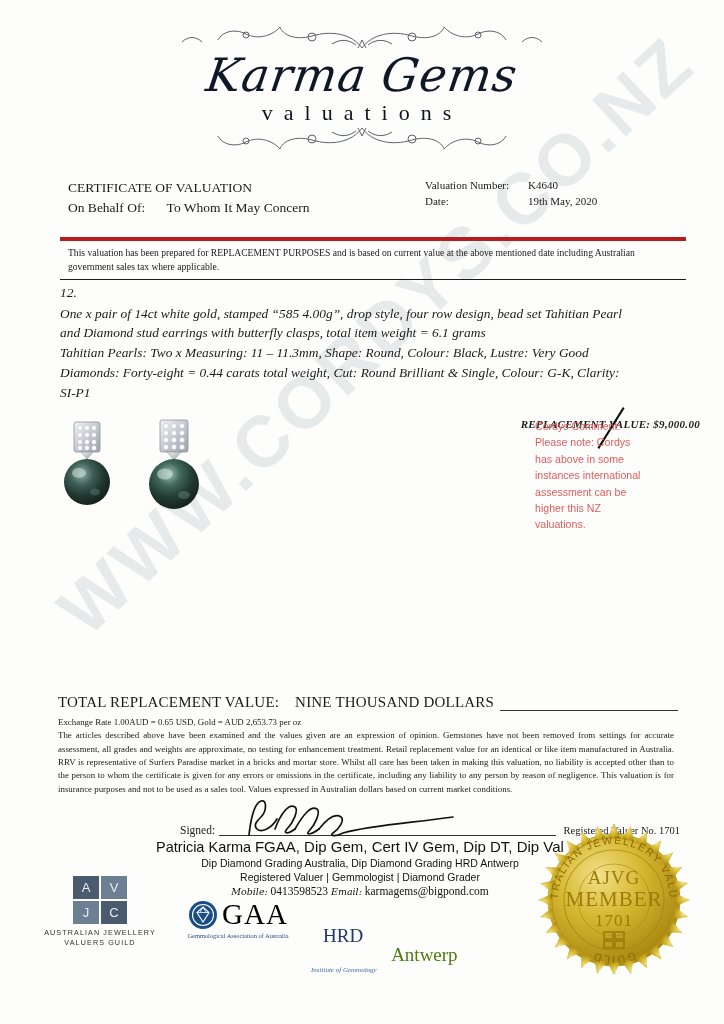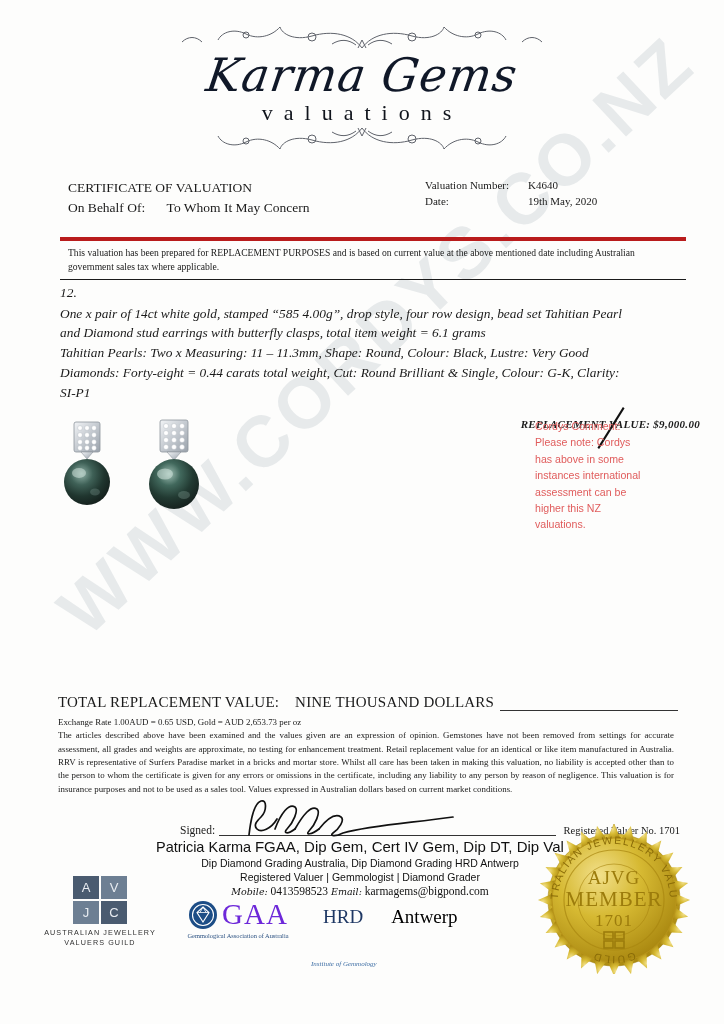--- a/index.html
+++ b/index.html
@@ -148,28 +148,28 @@
 
   
   .ajvc{position:absolute;left:40px;top:876px;width:120px;text-align:center;z-index:6;}
   .ajvc-grid{width:54px;height:48px;margin:0 auto;display:grid;grid-template-columns:1fr 1fr;grid-template-rows:1fr 1fr;gap:2px;}
   .ajvc-cell{background:#4a5b70;color:#e8ecf1;font-family:"Liberation Sans",sans-serif;font-size:13px;display:flex;align-items:center;justify-content:center;}
   .ajvc-cell.lt{background:#6d7f93;}
   .ajvc-txt{font-family:"Liberation Sans",sans-serif;font-size:7.2px;letter-spacing:1.1px;color:#2f2f2f;margin-top:4px;line-height:1.45;}
 
   .gaa{position:absolute;left:168px;top:898px;width:140px;z-index:6;text-align:center;}
   .gaa-row{display:flex;align-items:center;justify-content:center;}
-  .gaa-txt{font-family:"Liberation Serif",serif;font-size:29px;color:#6d28d9;letter-spacing:1px;margin-left:4px;}
+  .gaa-txt{font-family:"Liberation Serif",serif;font-size:29px;color:#000000;letter-spacing:1px;margin-left:4px;}
   .gaa-sub{font-family:"Liberation Serif",serif;font-size:6.4px;color:#2a5080;margin-top:1px;}
 
   .hrd{position:absolute;left:292px;top:906px;width:160px;z-index:6;}
   .hrd-row{display:flex;align-items:center;gap:28px;}
   .hrd-t1{font-family:"Liberation Serif",serif;font-size:19px;color:#1f3864;margin-left:3px;}
-  .hrd-t2{font-family:"Liberation Serif",serif;font-size:19px;color:#000000;}
-  .hrd-sub{font-family:"Liberation Serif",serif;font-size:7px;color:#3f6fa5;margin-left:19px;font-style:italic;margin-top:32px;}
+  .hrd-t2{font-family:"Liberation Serif",serif;font-size:19px;color:#4d7c0f;margin-top:38px;}
+  .hrd-sub{font-family:"Liberation Serif",serif;font-size:7px;color:#3f6fa5;margin-left:19px;font-style:italic;}
 </style>
 </head>
 <body>
 
 <div class="page">
 
   <div class="watermark">WWW.CORDYS.CO.NZ</div>
 
   <div class="header">
     <div class="filigree">

